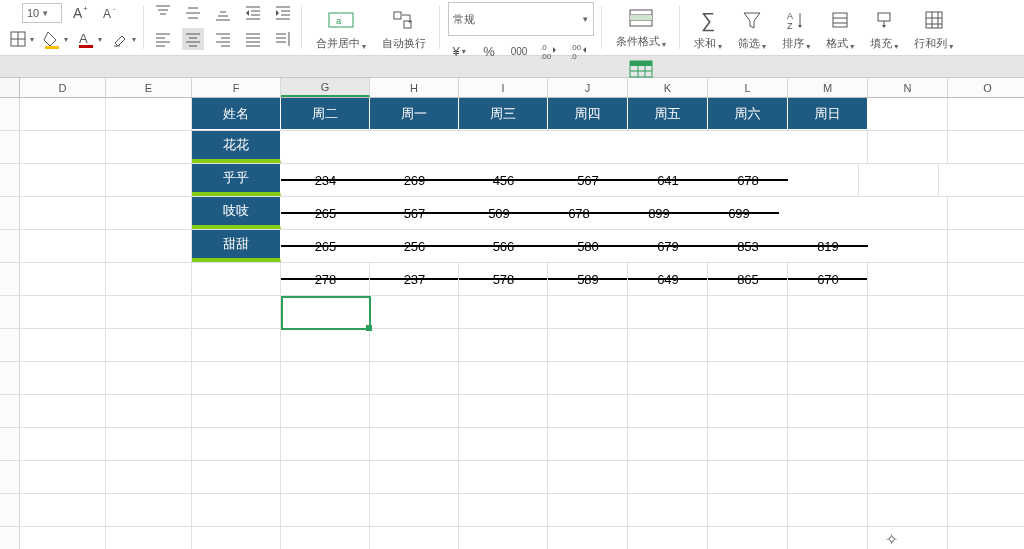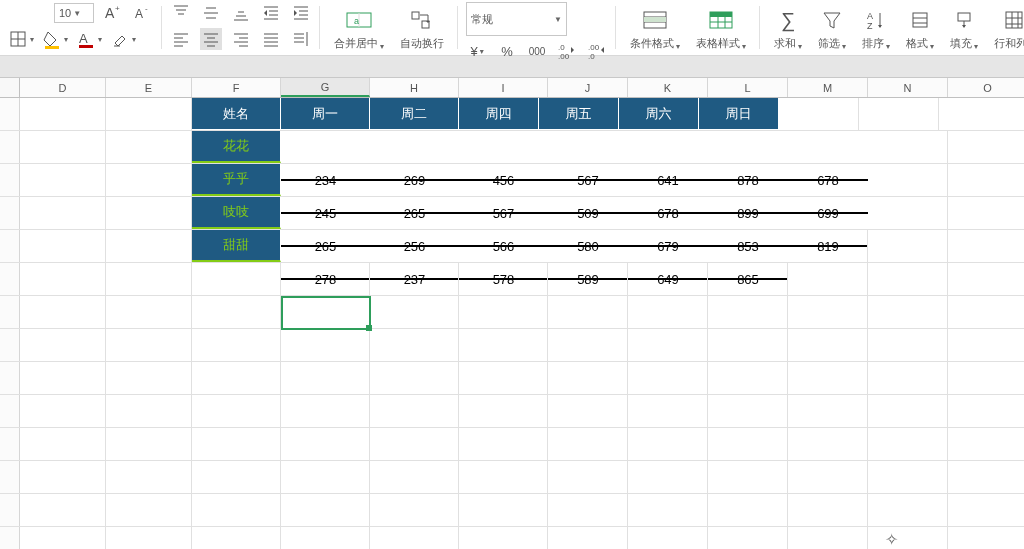--- a/index.html
+++ b/index.html
@@ -60,25 +60,24 @@
   }
   .tall .icon  { height:28px; display:flex; align-items:center; justify-content:center; }
   .tall .label { font-size:11px; color:#555; white-space:nowrap; display:flex; align-items:flex-end; }
 
   .font-size-box {
     border: 1px solid #c7c7c7;
     width: 40px; height: 20px;
     display:flex; align-items:center; padding:0 4px;
     background:#fff;
     font-size:11px;
-    margin-left:32px;
   }
   .number-format-box {
     border: 1px solid #c7c7c7;
-    width: 101px; height: 20px;
+    width: 146px; height: 20px;
     display:flex; align-items:center; justify-content:space-between; padding:16px 4px;
     background:#fff;
     font-size:11px;
     text-align:center;
   }
 
   
   .sq { width:20px; height:20px; }
 
   
@@ -144,24 +143,24 @@
   
   .hdrcell {
     background:#1f5a82;
     color:#fff;
     font-size:13px;
     border-right:1px solid #fff;
     border-bottom:1px solid #fff;
   }
   .namecell {
     background:#1f5a82;
-    color:#84cc16;
+    color:#ffffff;
     font-size:13px;
     border-right:1px solid #fff;
-    border-bottom:2px solid #84cc16;
+    border-bottom:4px solid #84cc16;
     align-items:center;
   }
   .datacell {
     background:#fff;
     border:1px solid #000;
     font-size:13px;
     margin-top:48px;
   }
 
   
@@ -388,21 +387,21 @@
             <svg class="sq" viewBox="0 0 20 20">
               <text x="1" y="9" font-size="8" fill="#555">.00</text>
               <text x="1" y="18" font-size="8" fill="#555">.0</text>
               <path d="M17 6 L14 9 L17 12" fill="#555"></path>
             </svg>
           </div>
       </div>
     </div>
   </div>
 
-  <div class="group" style="flex-direction:row; align-items:center; gap:4px;">
+  <div class="group" style="flex-direction:column; align-items:center; gap:4px;">
     <div class="tall">
       <div class="icon">
         <svg width="28" height="22" viewBox="0 0 28 22">
             <rect x="3" y="3" width="22" height="16" fill="none" stroke="#555"></rect>
             <line x1="3" y1="8" x2="25" y2="8" stroke="#555"></line>
             <line x1="3" y1="13" x2="25" y2="13" stroke="#555"></line>
             <rect x="3" y="8" width="22" height="5" fill="#cfe3cf"></rect>
           </svg>
       </div>
       <div class="label">
@@ -552,25 +551,28 @@
 
   <div class="gridbody">
 
     <div class="gridrow">
       <div class="rn"></div>
       <div class="gc wD"></div>
         <div class="gc wE"></div>
       <div class="gc hdrcell wF">
           <span>姓名</span>
         </div>
+      <div class="gc hdrcell wH">
+          <span>周二</span>
+        </div>
       <div class="gc hdrcell wG">
           <span>周一</span>
         </div>
-      <div class="gc hdrcell wH">
-          <span>周二</span>
+      <div class="gc hdrcell wI">
+          <span>周三</span>
         </div>
       <div class="gc hdrcell wJ">
           <span>周四</span>
         </div>
       <div class="gc hdrcell wK">
           <span>周五</span>
         </div>
       <div class="gc hdrcell wL">
           <span>周六</span>
         </div>
@@ -596,40 +598,34 @@
         </div>
       <div class="gc datacell wI">
           <span>456</span>
         </div>
       <div class="gc datacell wJ">
           <span>567</span>
         </div>
       <div class="gc datacell wK">
           <span>641</span>
         </div>
-      <div class="gc datacell wL">
-          <span>878</span>
-        </div>
       <div class="gc datacell wM">
           <span>678</span>
         </div>
       <div class="gc wN"></div>
         <div class="gc wO"></div>
     </div>
 
     <div class="gridrow">
       <div class="rn"></div>
         <div class="gc wD"></div>
         <div class="gc wE"></div>
       <div class="gc namecell wF">
           <span>乎乎</span>
         </div>
-      <div class="gc datacell wG">
-          <span>245</span>
-        </div>
       <div class="gc datacell wH">
           <span>265</span>
         </div>
       <div class="gc datacell wI">
           <span>567</span>
         </div>
       <div class="gc datacell wJ">
           <span>509</span>
         </div>
       <div class="gc datacell wK">
@@ -694,20 +690,23 @@
           <span>578</span>
         </div>
       <div class="gc datacell wJ">
           <span>589</span>
         </div>
       <div class="gc datacell wK">
           <span>649</span>
         </div>
       <div class="gc datacell wL">
           <span>865</span>
+        </div>
+      <div class="gc datacell wM">
+          <span>670</span>
         </div>
       <div class="gc wN"></div>
         <div class="gc wO"></div>
     </div>
 
     <div class="gridrow">
         <div class="rn"></div>
         <div class="gc wD"></div>
         <div class="gc wE"></div>
         <div class="gc wF"></div>

